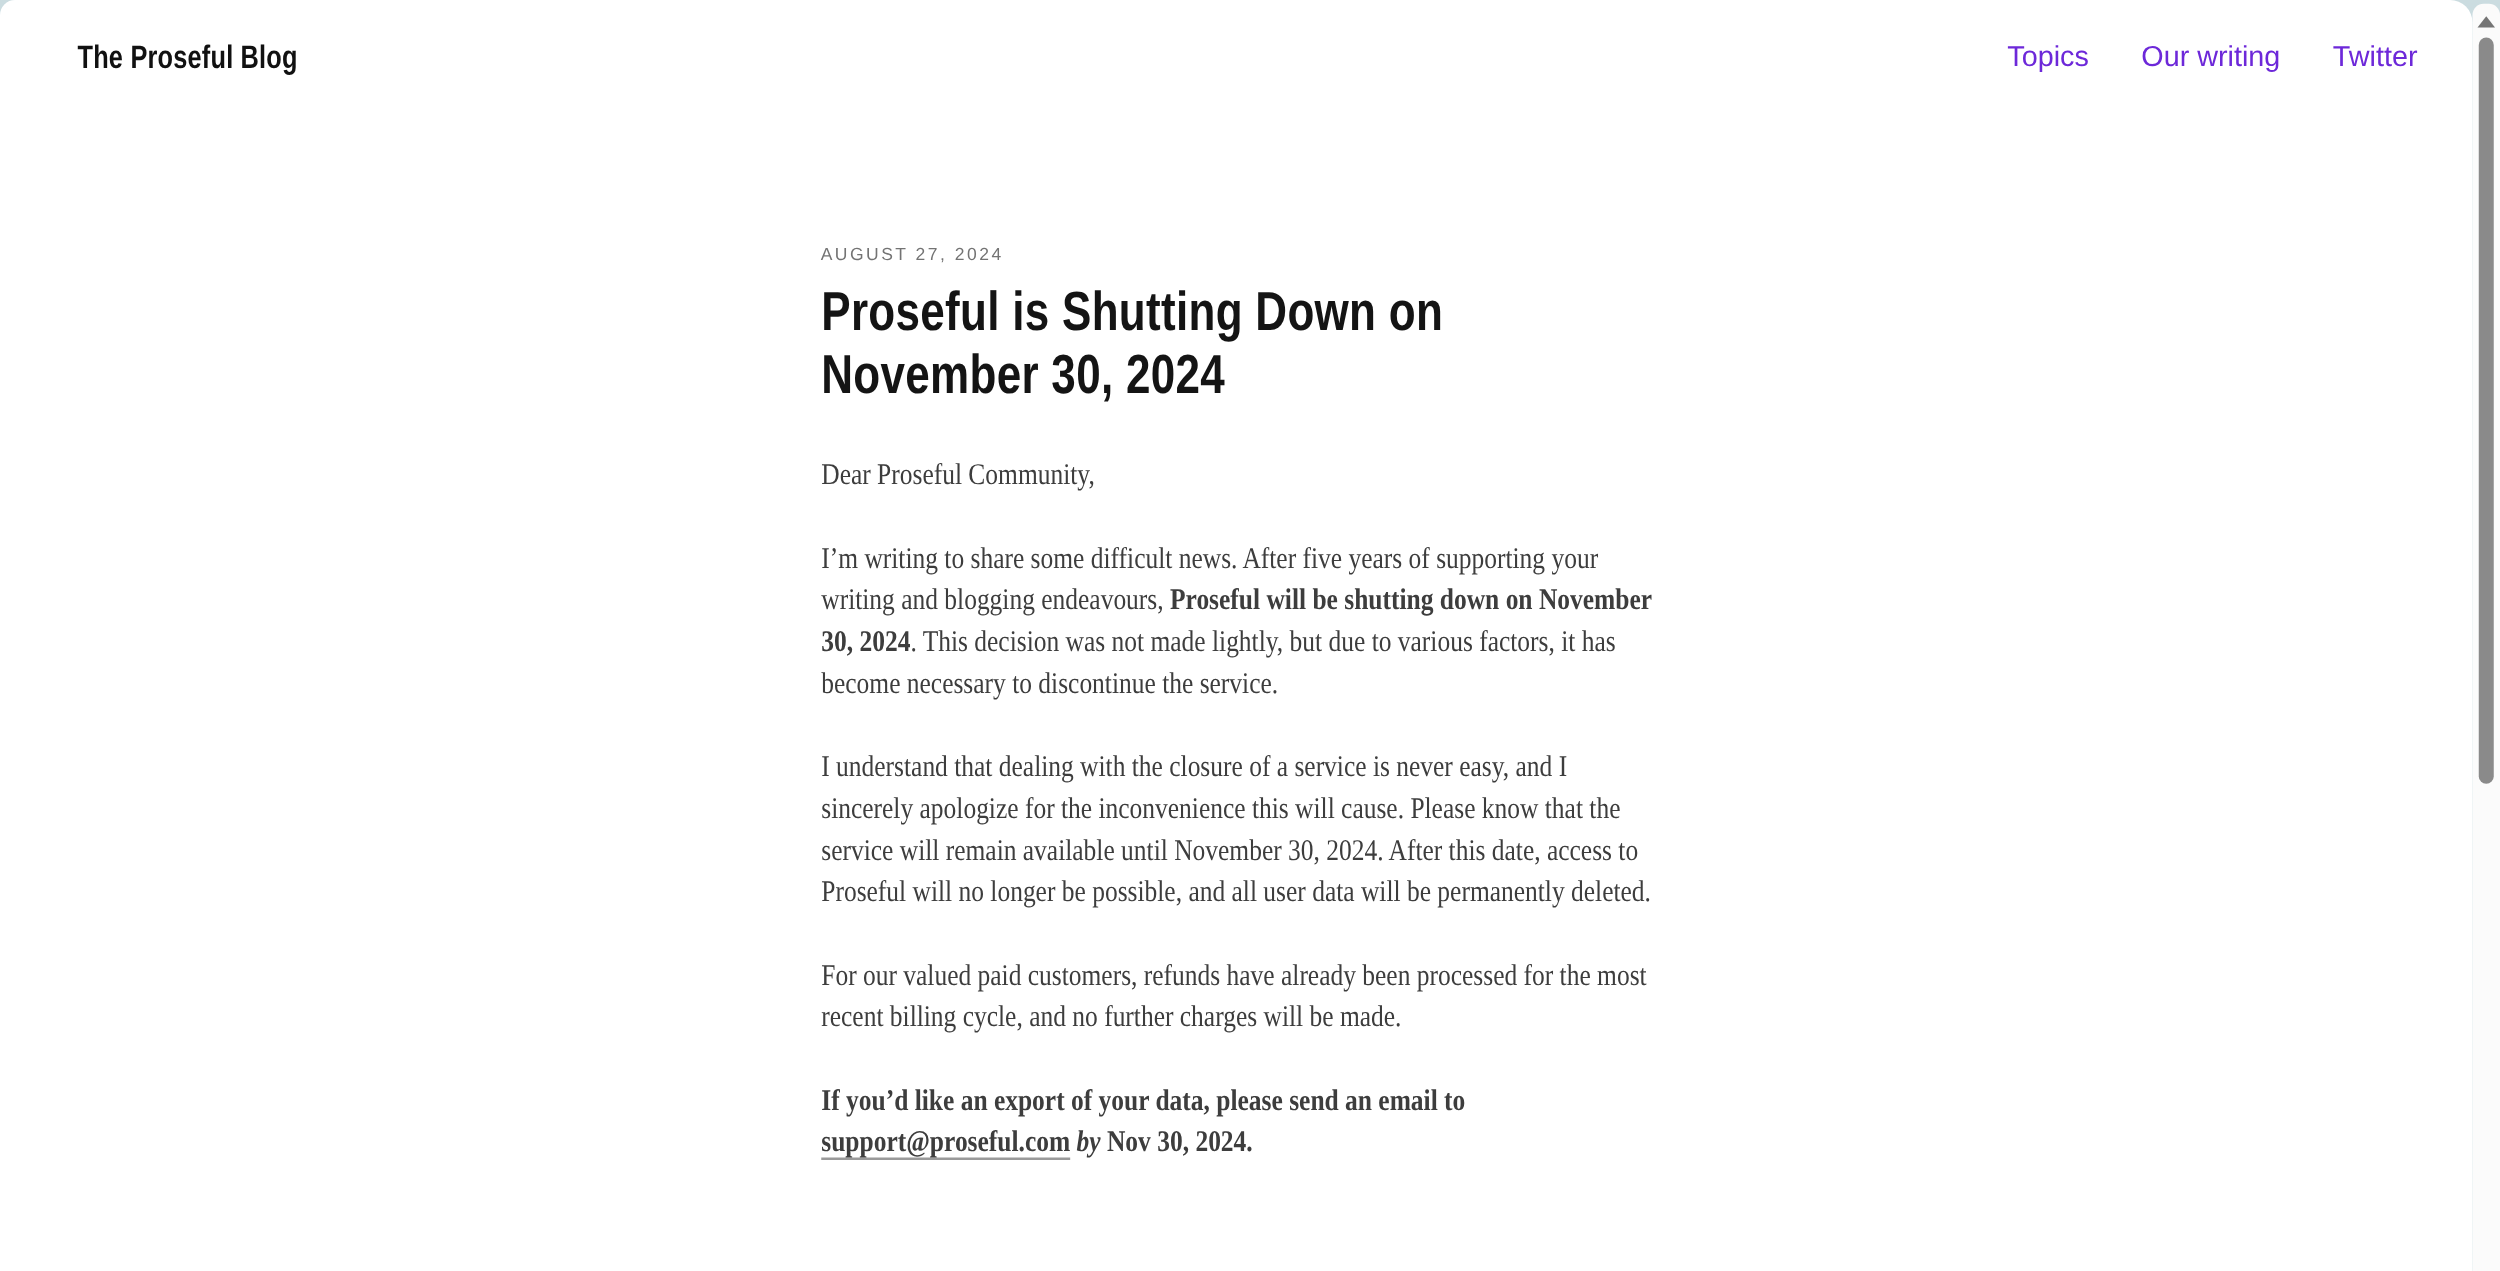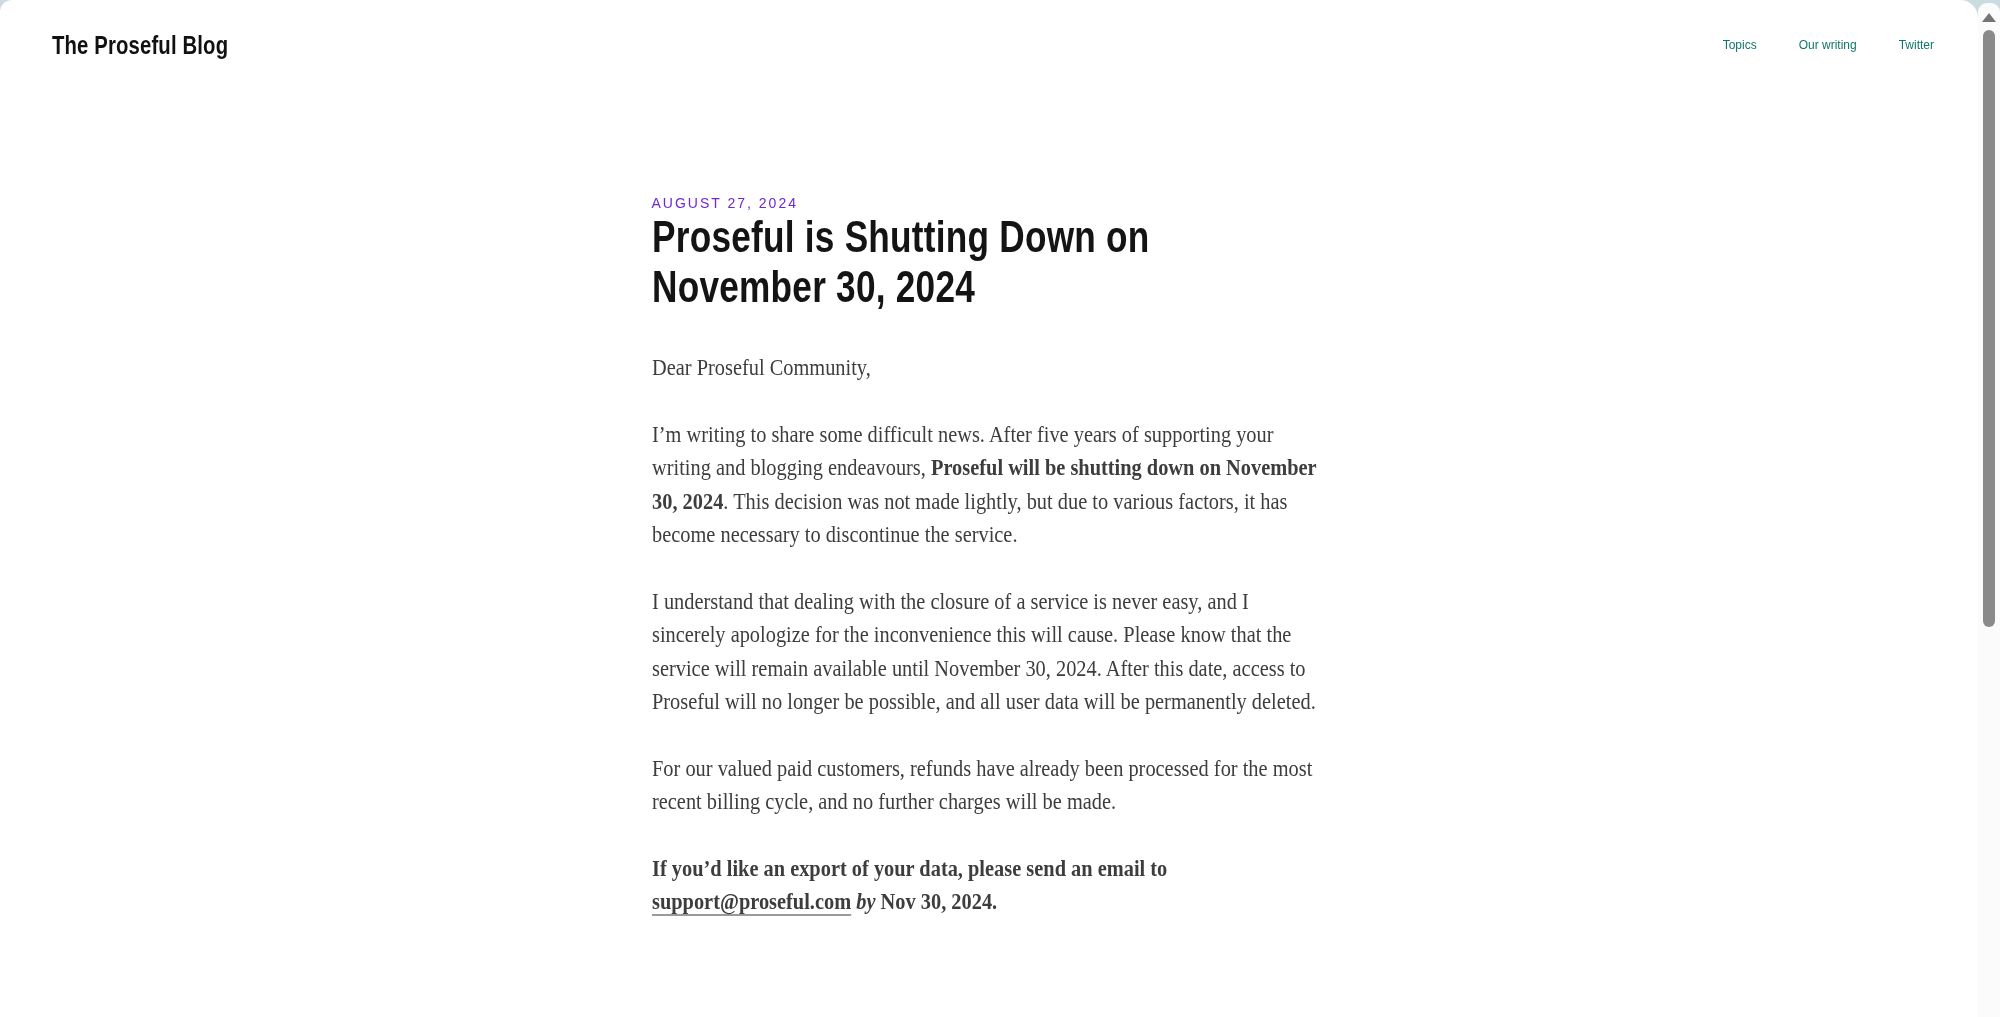--- a/index.html
+++ b/index.html
@@ -8,42 +8,43 @@
     width: 2000px; height: 1017px;
     background: #cbdce0;
     font-family: "Liberation Sans", sans-serif;
     position: relative;
   }
   .page {
     position: absolute; left: 0; top: 0;
     width: 1978px; height: 1017px;
     background: #ffffff;
     border-radius: 12px 18px 0 0;
+    padding-left: 10px;
   }
   
   .site-header {
     display: flex; justify-content: space-between; align-items: center;
     padding: 28px 44px 0 52px; height: 62px;
   }
   .site-title {
     font-weight: bold; font-size: 26px; color: #111111;
     letter-spacing: 0.2px; white-space: nowrap;
     transform: scaleX(0.78); transform-origin: left center;
     cursor: pointer;
   }
   .main-nav { display: flex; gap: 42px; }
   .nav-link {
-    font-size: 12px; color: #0f766e; text-decoration: none; cursor: pointer;
+    font-size: 23px; color: #6d28d9; text-decoration: none; cursor: pointer;
     white-space: nowrap;
   }
   
   .post { width: 675px; margin: 133px auto 0; }
   .post-date {
-    font-size: 14px; letter-spacing: 2px; color: #6d28d9;
-    text-transform: uppercase; margin: 0 0 0 0; line-height: 17px;
+    font-size: 14px; letter-spacing: 2px; color: #737373;
+    text-transform: uppercase; margin: 0 0 13px 0; line-height: 17px;
   }
   .post-title {
     margin: 0 0 39px 0; padding: 0;
     font-size: 44px; line-height: 50px; color: #141414;
     font-weight: bold; letter-spacing: 0.3px;
     width: 862px; transform: scaleX(0.8); transform-origin: left top;
   }
   .post-title .t-line { display: block; white-space: nowrap; }
   .post-body {
     width: 795px; transform: scaleX(0.849); transform-origin: left top;

